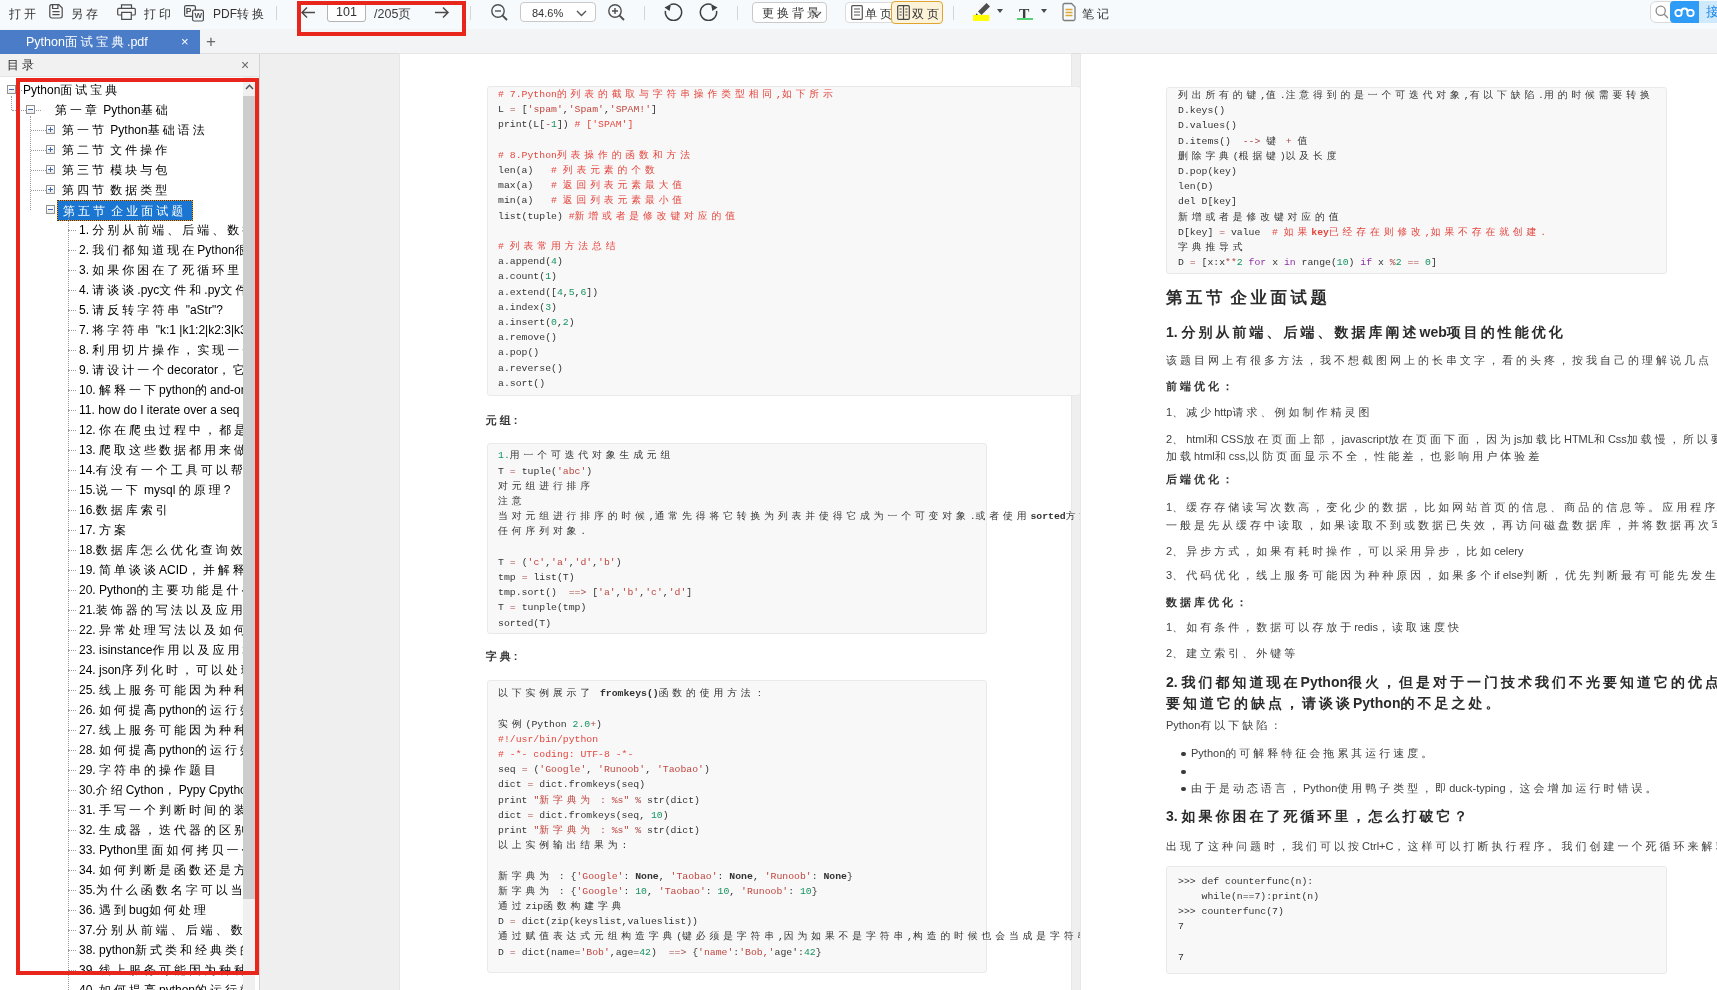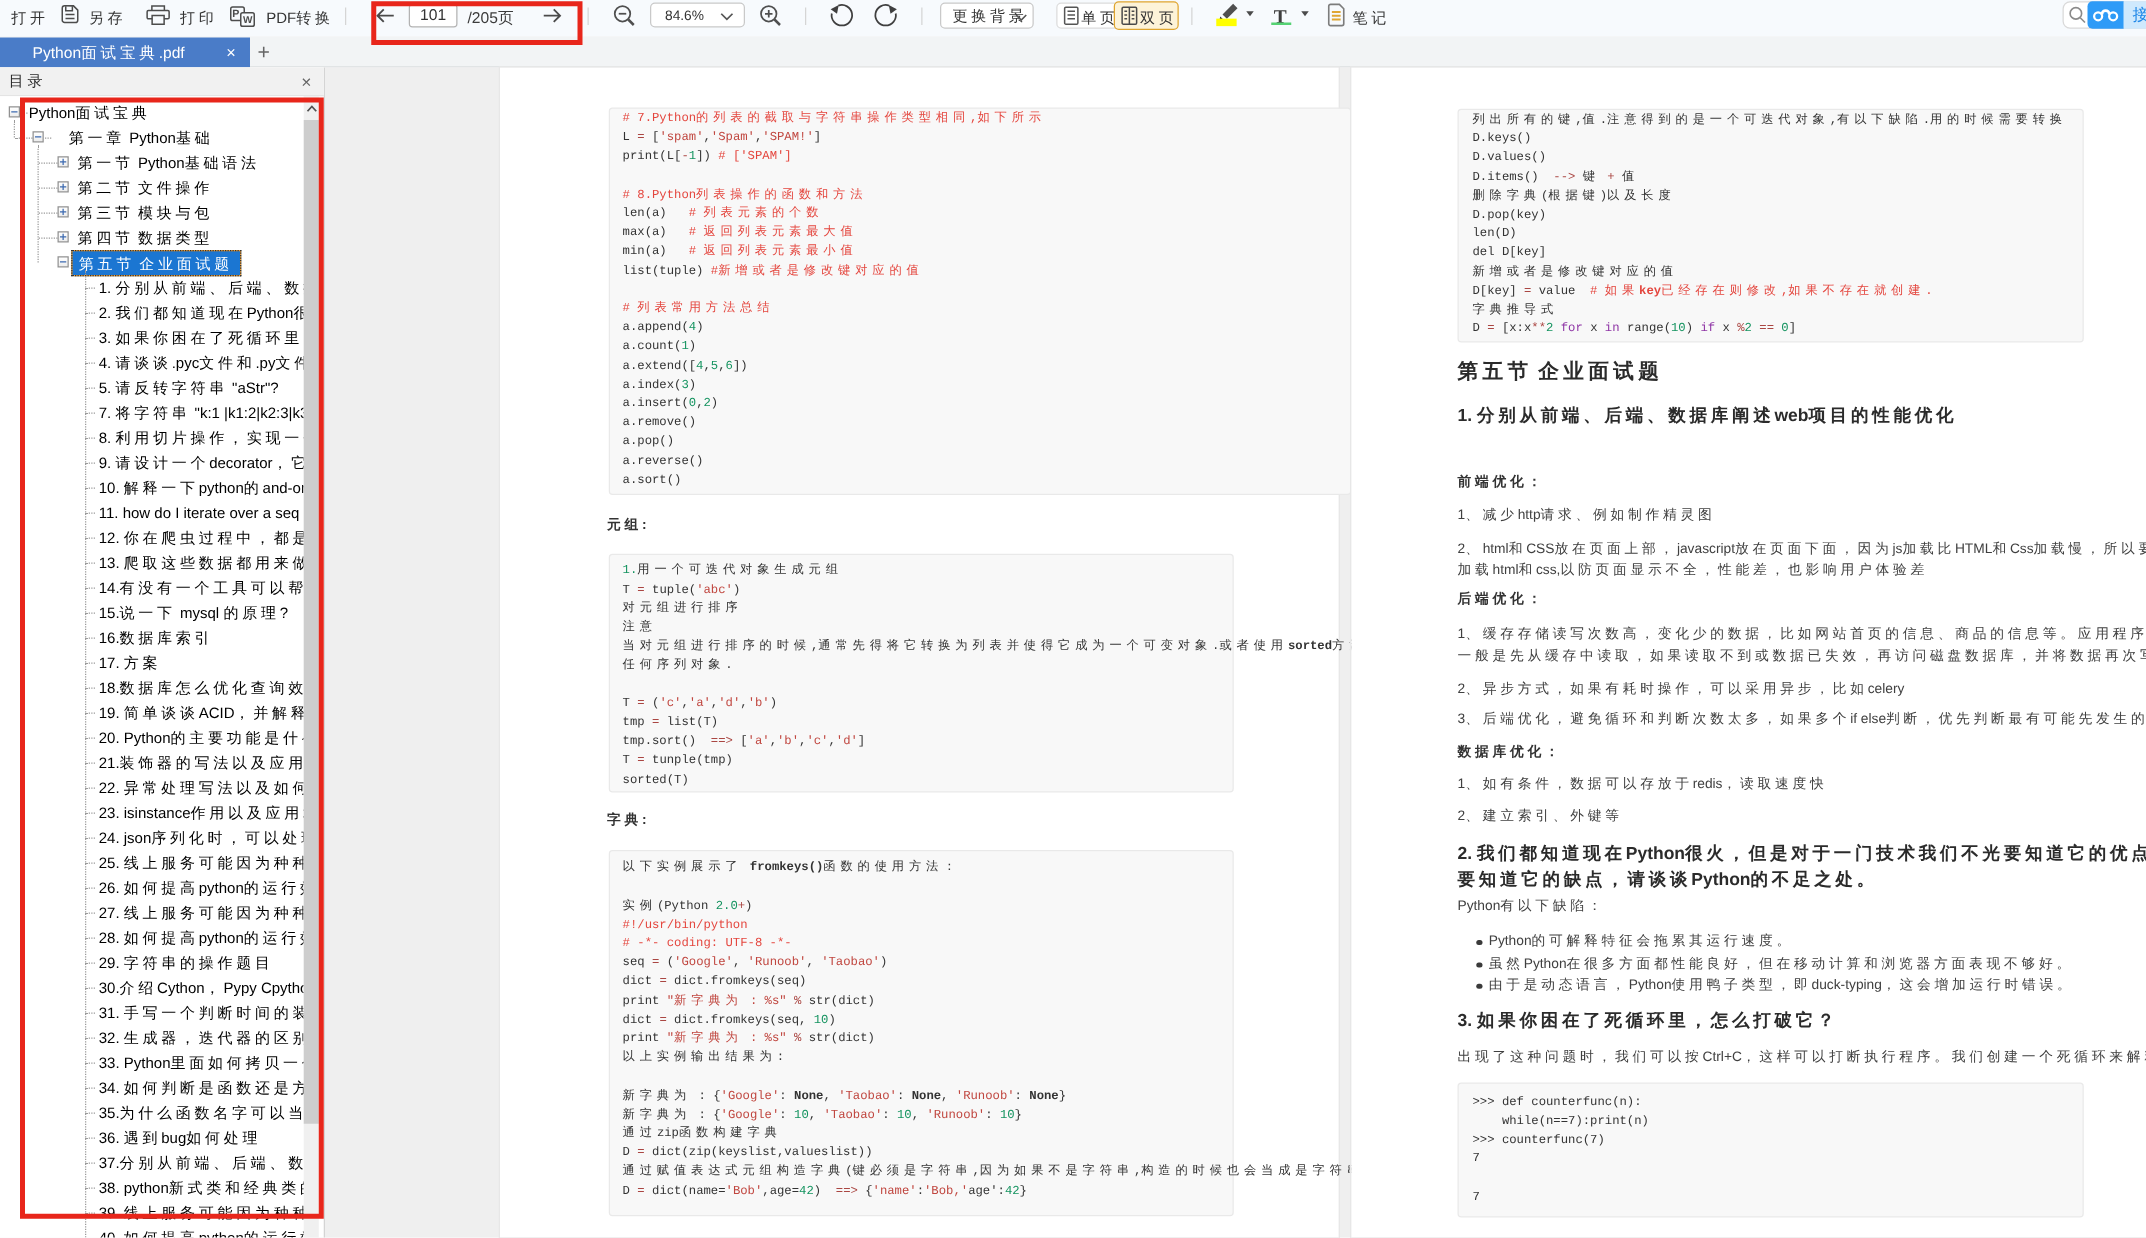--- a/index.html
+++ b/index.html
@@ -210,36 +210,36 @@
 <span class="cj">删除字典</span>(<span class="cj">根据键</span>)<span class="cj">以及长度</span>
 D.pop(key)
 len(D)
 del D[key]
 <span class="cj">新增或者是修改键对应的值</span>
 D[key] <span class="o">=</span> value  <span class="c"># <span class="cj">如果</span><b>key</b><span class="cj">已经存在则修改</span>,<span class="cj">如果不存在就创建</span>.</span>
 <span class="cj">字典推导式</span>
 D <span class="o">=</span> [x:x<span class="o">**</span><span class="n">2</span> <span class="k">for</span> x <span class="k">in</span> range(<span class="n">10</span>) <span class="k">if</span> x <span class="o">%</span><span class="n">2</span> <span class="o">==</span> <span class="n">0</span>]</pre>
     <div class="hd" id="h2s" style="left:85px;top:230px;font-size:16.5px;line-height:26px;color:#2b2b2b"><span class="cj">第五节</span> <span class="cj">企业面试题</span></div>
     <div class="hd" style="left:85px;top:268.5px;font-size:14px;line-height:19px;color:#2b2b2b">1. <span class="cj">分别从前端、后端、数据库阐述</span>web<span class="cj">项目的性能优化</span></div>
+    <div class="para" style="left:85px;top:298px"><span class="cj">该题目网上有很多方法，我不想截图网上的长串文字，看的头疼，按我自己的理解说几点</span></div>
     <div class="para bold" style="left:85px;top:323.8px"><span class="cj">前端优化：</span></div>
     <div class="para" style="left:85px;top:349.9px">1<span class="cj">、减少</span>http<span class="cj">请求、例如制作精灵图</span></div>
     <div class="para" style="left:85px;top:376.8px">2<span class="cj">、</span>html<span class="cj">和</span>CSS<span class="cj">放在页面上部，</span>javascript<span class="cj">放在页面下面，因为</span>js<span class="cj">加载比</span>HTML<span class="cj">和</span>Css<span class="cj">加载慢，所以要优先</span><br><span class="cj">加载</span>html<span class="cj">和</span>css,<span class="cj">以防页面显示不全，性能差，也影响用户体验差</span></div>
     <div class="para bold" style="left:85px;top:417.4px"><span class="cj">后端优化：</span></div>
     <div class="para" style="left:85px;top:445.3px">1<span class="cj">、缓存存储读写次数高，变化少的数据，比如网站首页的信息、商品的信息等。应用程序读取数据时，</span><br><span class="cj">一般是先从缓存中读取，如果读取不到或数据已失效，再访问磁盘数据库，并将数据再次写入缓存。</span></div>
     <div class="para" style="left:85px;top:488.6px">2<span class="cj">、异步方式，如果有耗时操作，可以采用异步，比如</span>celery</div>
-    <div class="para" style="left:85px;top:513.3px">3<span class="cj">、后端优化，避免循环和判断次数太多，如果多个</span>if else<span class="cj">判断，优先判断最有可能先发生的情况</span></div>
+    <div class="para" style="left:85px;top:513.3px">3<span class="cj">、代码优化，线上服务可能因为种种原因，如果多个</span>if else<span class="cj">判断，优先判断最有可能先发生的情况</span></div>
     <div class="para bold" style="left:85px;top:539.5px"><span class="cj">数据库优化：</span></div>
     <div class="para" style="left:85px;top:564.8px">1<span class="cj">、如有条件，数据可以存放于</span>redis<span class="cj">，读取速度快</span></div>
     <div class="para" style="left:85px;top:590.5px">2<span class="cj">、建立索引、外键等</span></div>
     <div class="hd" style="left:85px;top:618.3px;font-size:14px;line-height:20.2px;color:#2b2b2b">2. <span class="cj">我们都知道现在</span>Python<span class="cj">很火，但是对于一门技术我们不光要知道它的优点，也</span><br><span class="cj">要知道它的缺点，请谈谈</span>Python<span class="cj">的不足之处。</span></div>
     <div class="para" style="left:85px;top:663.2px">Python<span class="cj">有以下缺陷：</span></div>
     <div class="dot" style="left:100px;top:697.6px"></div>
     <div class="para" style="left:110px;top:691px">Python<span class="cj">的可解释特征会拖累其运行速度。</span></div>
     <div class="dot" style="left:100px;top:715.7px"></div>
-    <div class="para" style="left:110px;top:709.1px"><span class="cj">虽然</span>Python<span class="cj">在很多方面都性能良好，但在移动计算和浏览器方面表现不够好。</span></div>
     <div class="dot" style="left:100px;top:732.9px"></div>
     <div class="para" style="left:110px;top:726.3px"><span class="cj">由于是动态语言，</span>Python<span class="cj">使用鸭子类型，即</span>duck-typing<span class="cj">，这会增加运行时错误。</span></div>
     <div class="hd" style="left:85px;top:753.2px;font-size:14px;line-height:19px;color:#2b2b2b">3. <span class="cj">如果你困在了死循环里，怎么打破它？</span></div>
     <div class="para" style="left:85px;top:783.9px"><span class="cj">出现了这种问题时，我们可以按</span>Ctrl+C<span class="cj">，这样可以打断执行程序。我们创建一个死循环来解释一下。</span></div>
 <pre style="left:85px;top:812.3px;width:501px;height:108px;padding:6.5px 0 0 11px">&gt;&gt;&gt; def counterfunc(n):
     while(n==7):print(n)
 &gt;&gt;&gt; counterfunc(7)
 7
 
 7</pre>

